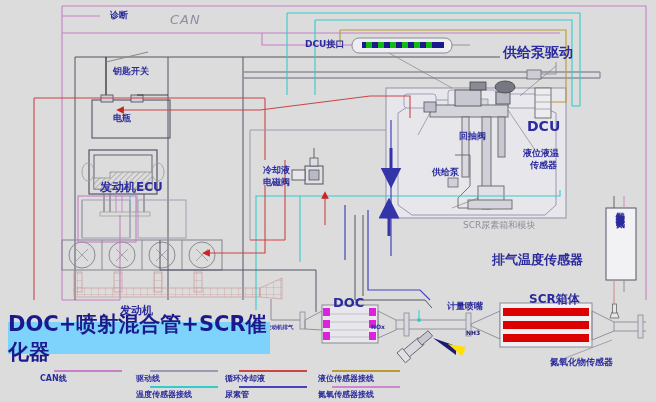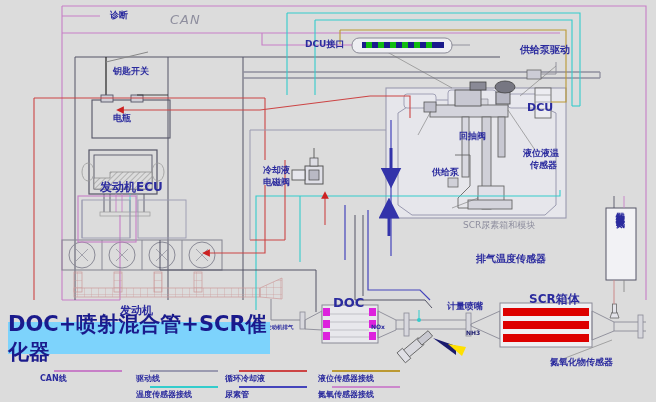--- a/index.html
+++ b/index.html
@@ -358,29 +358,29 @@
   <div class="lbl" style="left:110px;top:10px;font-size:9px;">诊断</div>
   <div class="lbl grey" style="left:170px;top:13px;font-size:13px;letter-spacing:1px;font-style:italic;">CAN</div>
   <div class="lbl" style="left:113px;top:66px;font-size:9px;">钥匙开关</div>
   <div class="lbl" style="left:113px;top:113px;font-size:9px;">电瓶</div>
   <div class="lbl" style="left:100px;top:181px;font-size:12px;">发动机ECU</div>
 
   <div class="lbl ctr" style="left:263px;top:165px;font-size:9px;">冷却液</div>
   <div class="lbl ctr" style="left:263px;top:177px;font-size:9px;">电磁阀</div>
 
   <div class="lbl" style="left:305px;top:39px;font-size:9px;">DCU接口</div>
-  <div class="lbl" style="left:520px;top:44px;font-size:10px;">供给泵驱动</div>
-  <div class="lbl" style="left:527px;top:102px;font-size:11px;">DCU</div>
+  <div class="lbl" style="left:503px;top:44px;font-size:14px;">供给泵驱动</div>
+  <div class="lbl" style="left:527px;top:118px;font-size:14px;">DCU</div>
   <div class="lbl" style="left:435px;top:131px;font-size:9px;padding-left:24px;">回抽阀</div>
   <div class="lbl" style="left:432px;top:167px;font-size:9px;">供给泵</div>
   <div class="lbl ctr" style="left:523px;top:148px;font-size:9px;">液位液温</div>
   <div class="lbl ctr" style="left:530px;top:160px;font-size:9px;">传感器</div>
 
   <div class="lbl grey" style="left:463px;top:220px;font-size:9px;">SCR尿素箱和模块</div>
-  <div class="lbl" style="left:476px;top:253px;font-size:10px;">排气温度传感器</div>
+  <div class="lbl" style="left:492px;top:253px;font-size:13px;">排气温度传感器</div>
 
   <div class="lbl vert" style="left:615px;top:212px;font-size:9px;">氮氧传感器控制器</div>
 
   <div class="lbl" style="left:120px;top:305px;font-size:11px;">发动机</div>
   <div class="lbl" style="left:266px;top:324px;font-size:5.5px;">发动机排气</div>
 
   <div class="lbl" style="left:333px;top:296px;font-size:13px;">DOC</div>
   <div class="lbl" style="left:371px;top:324px;font-size:6px;">NOx</div>
   <div class="lbl" style="left:447px;top:301px;font-size:9px;">计量喷嘴</div>
   <div class="lbl" style="left:466px;top:330px;font-size:6px;color:#1a1a6e;">NH3</div>

